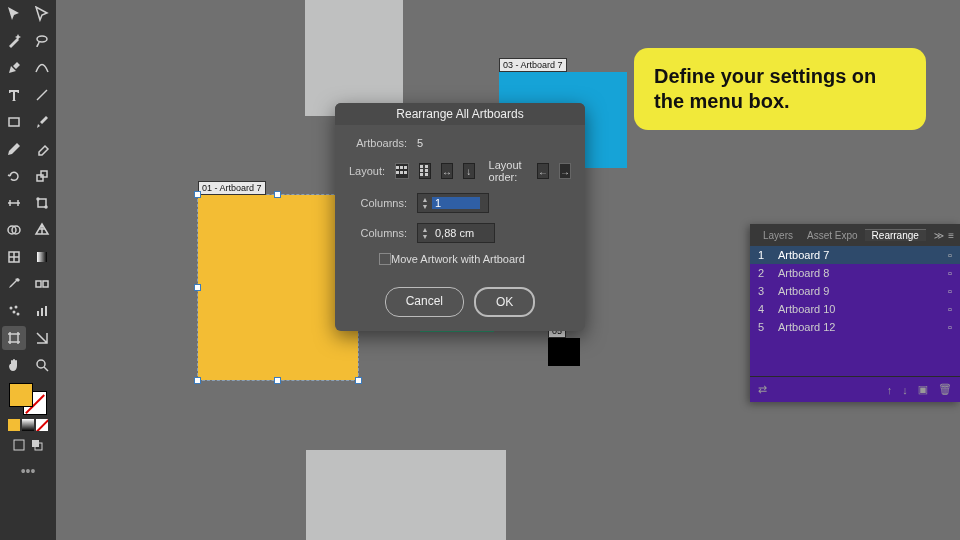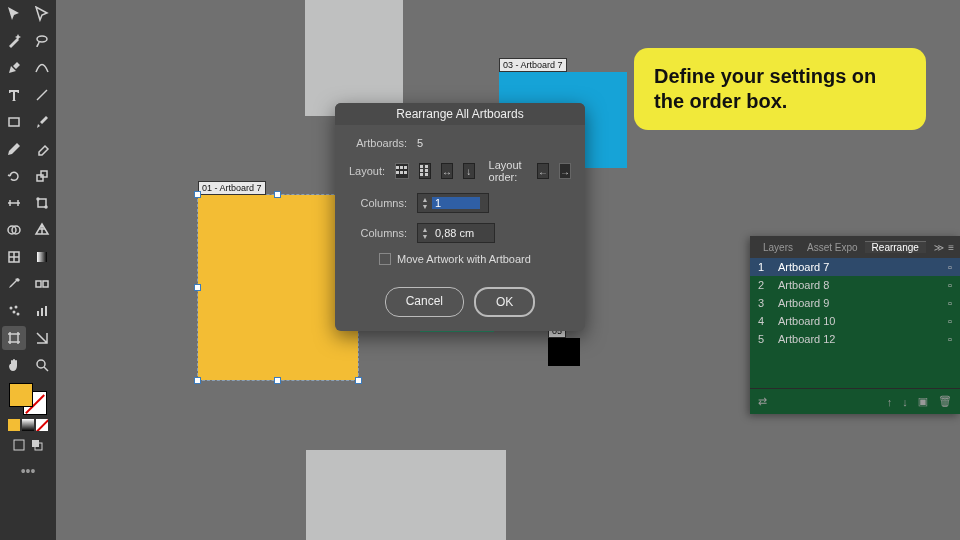--- a/index.html
+++ b/index.html
@@ -23,27 +23,27 @@
 .dialog-title { text-align: center; padding: 4px 0; background: #4a4a4a; border-radius: 6px 6px 0 0; font-size: 12px; color: #eee; }
 .dialog-body { padding: 12px 14px; }
 .dlg-row { display: flex; align-items: center; margin-bottom: 10px; gap: 10px; }
 .dlg-lbl { width: 58px; text-align: right; color: #ccc; }
 .layout-btn { width: 18px; height: 16px; background: #3b3b3b; border: 1px solid #222; display: flex; align-items: center; justify-content: center; color: #ccc; font-size: 10px; }
 .layout-btn.active { background: #2b2b2b; border-color: #666; }
 .field { display: flex; align-items: center; background: #424242; border: 1px solid #2a2a2a; height: 20px; }
 .stepper { width: 14px; display: flex; flex-direction: column; color: #bbb; font-size: 7px; text-align: center; }
 .field input { background: transparent; border: none; color: #eee; font-size: 11px; width: 48px; padding: 0 3px; outline: none; }
 .field input.sel { background: #2f5fa5; color: #fff; }
-.chk { display: flex; align-items: center; gap: 6px; margin-left: 30px; margin-top: 2px; }
+.chk { display: flex; align-items: center; margin-left: 30px; margin-top: 2px; }
 .chk-box { width: 12px; height: 12px; border: 1px solid #888; }
 .dlg-btns { display: flex; justify-content: center; gap: 10px; padding: 10px 0 14px; }
 .pill { border: 1px solid #bbb; border-radius: 14px; padding: 6px 20px; font-size: 12px; color: #eee; cursor: pointer; }
 .pill.ok { border-width: 2px; }
 .callout { position: absolute; right: 34px; top: 48px; width: 292px; background: #f1e93a; border-radius: 14px; padding: 16px 20px; font-size: 20px; font-weight: 700; color: #111; line-height: 1.25; }
-.panel { position: absolute; right: 0; top: 236px; width: 210px; background: #14532d; color: #ccc; font-size: 11px; box-shadow: -2px 2px 8px rgba(0,0,0,.4); }
+.panel { position: absolute; right: 0; top: 224px; width: 210px; background: #4c1d95; color: #ccc; font-size: 11px; box-shadow: -2px 2px 8px rgba(0,0,0,.4); }
 .panel-tabs { display: flex; align-items: center; background: #383838; height: 22px; padding: 0 6px; }
 .ptab { padding: 0 7px; color: #999; font-size: 10px; }
 .ptab.active { color: #fff; background: #3f3f3f; border-top: 1px solid #666; }
 .panel-tabs .sp { flex: 1; }
 .panel-ic { color: #aaa; font-size: 10px; margin-left: 4px; cursor: pointer; }
 .ab-list { }
 .ab-row { display: flex; align-items: center; height: 18px; padding: 0 8px; gap: 10px; }
 .ab-row.sel { background: #2e4a6b; color: #fff; }
 .ab-num { width: 10px; }
 .ab-name { flex: 1; }
@@ -323,21 +323,21 @@
       <div class="chk-box"></div>
       <span>Move Artwork with Artboard</span>
     </div>
   </div>
   <div class="dlg-btns">
     <div class="pill">Cancel</div>
     <div class="pill ok">OK</div>
   </div>
 </div>
 
-<div class="callout">Define your settings on the order box.</div>
+<div class="callout">Define your settings on the menu box.</div>
 
 <div class="panel">
   <div class="panel-tabs">
     <div class="ptab">Layers</div>
     <div class="ptab">Asset Expo</div>
     <div class="ptab active">Rearrange</div>
     <div class="sp"></div>
     <div class="panel-ic">≫</div>
     <div class="panel-ic">≡</div>
   </div>

